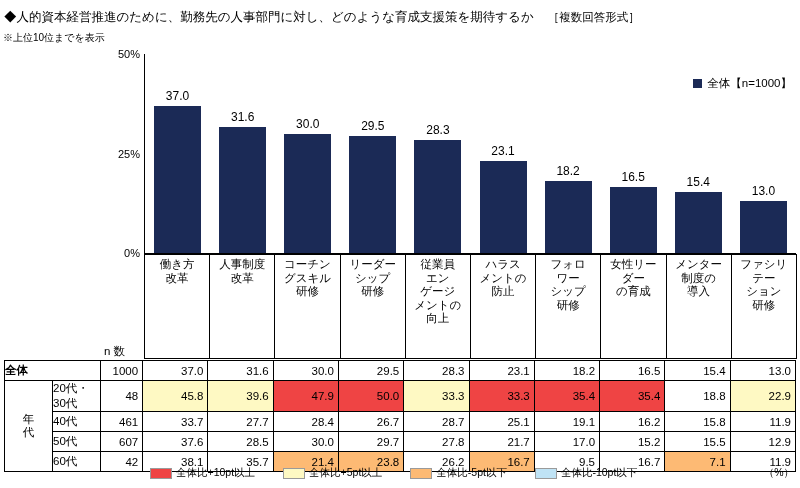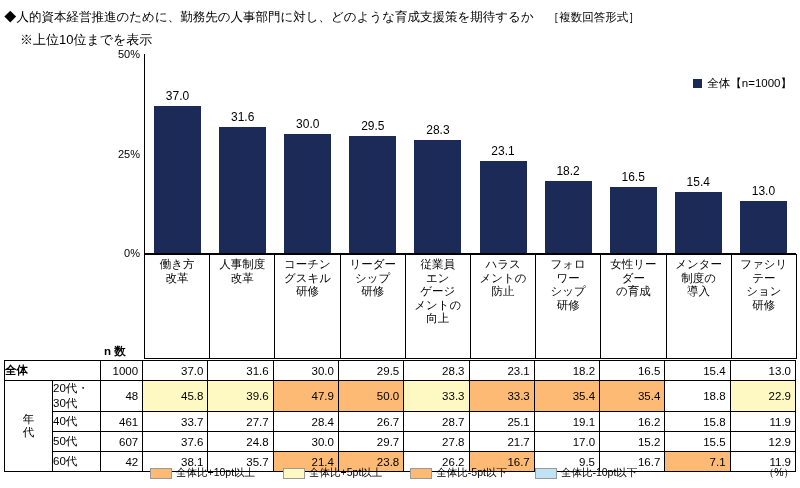--- a/index.html
+++ b/index.html
@@ -13,22 +13,22 @@
   }
   #page { position: relative; width: 800px; height: 488px; }
 
   
   .title {
     position: absolute; left: 4px; top: 9px;
     font-size: 12.5px; white-space: nowrap;
   }
   .title .bracket { margin-left: 14px; font-size: 11.5px; }
   .subtitle {
-    position: absolute; left: 20px; top: 31px;
-    font-size: 13px; white-space: nowrap;
+    position: absolute; left: 3px; top: 31px;
+    font-size: 10px; white-space: nowrap;
   }
 
   
   .chart {
     position: absolute;
     left: 108px; top: 54px;
     width: 688px; height: 200px;
   }
   .plot {
     position: absolute; left: 36px; top: 0; right: 0; bottom: 0;
@@ -82,21 +82,21 @@
     font-size: 11.5px;
     line-height: 1.18;
     height: 104px;
     padding: 3px 1px 0 1px;
     width: 65.2px;
   }
 
   
   .nlabel {
     position: absolute; left: 104px; top: 344px;
-    font-size: 11.5px; font-weight: bold;
+    font-size: 11.5px; font-weight: normal;
   }
   .data-table {
     position: absolute; left: 4px; top: 360px;
     width: 792px;
     table-layout: fixed;
   }
   .data-table td {
     border: 1px solid #000;
     font-size: 11.5px;
     height: 20px;
@@ -108,21 +108,21 @@
     font-size: 11.5px; line-height: 1.15;
   }
   .data-table td.rowname {
     width: 74px; text-align: left; padding: 0;
   }
   .data-table td.rowname.total {
     font-weight: bold;
   }
   .data-table td.nnum { width: 42px; }
   .data-table td.v { width: 65.2px; }
-  .hl-p10 { background: #fdba74; }
+  .hl-p10 { background: #ef4444; }
   .hl-p5  { background: #fef9c3; }
   .hl-m5  { background: #fdba74; }
   .hl-m10 { background: #bfe3f5; }
 
   
   .flegend {
     position: absolute; left: 150px; top: 466px;
     display: flex; align-items: center; gap: 28px;
     font-size: 10.5px;
   }
@@ -260,21 +260,21 @@
           <td class="v">25.1</td>
           <td class="v">19.1</td>
           <td class="v">16.2</td>
           <td class="v">15.8</td>
           <td class="v">11.9</td>
         </tr>
         <tr>
           <td class="rowname">50代</td>
           <td class="nnum">607</td>
           <td class="v">37.6</td>
-          <td class="v">24.8</td>
+          <td class="v">28.5</td>
           <td class="v">30.0</td>
           <td class="v">29.7</td>
           <td class="v">27.8</td>
           <td class="v">21.7</td>
           <td class="v">17.0</td>
           <td class="v">15.2</td>
           <td class="v">15.5</td>
           <td class="v">12.9</td>
         </tr>
         <tr>

